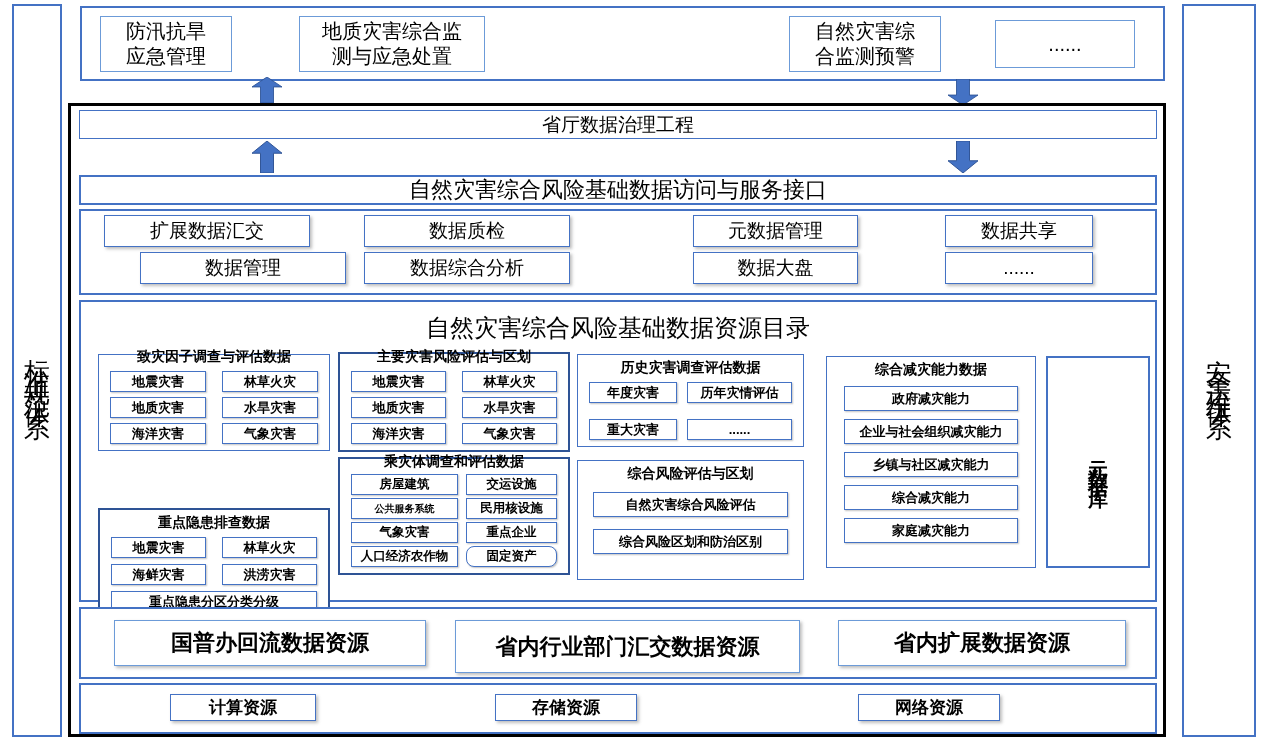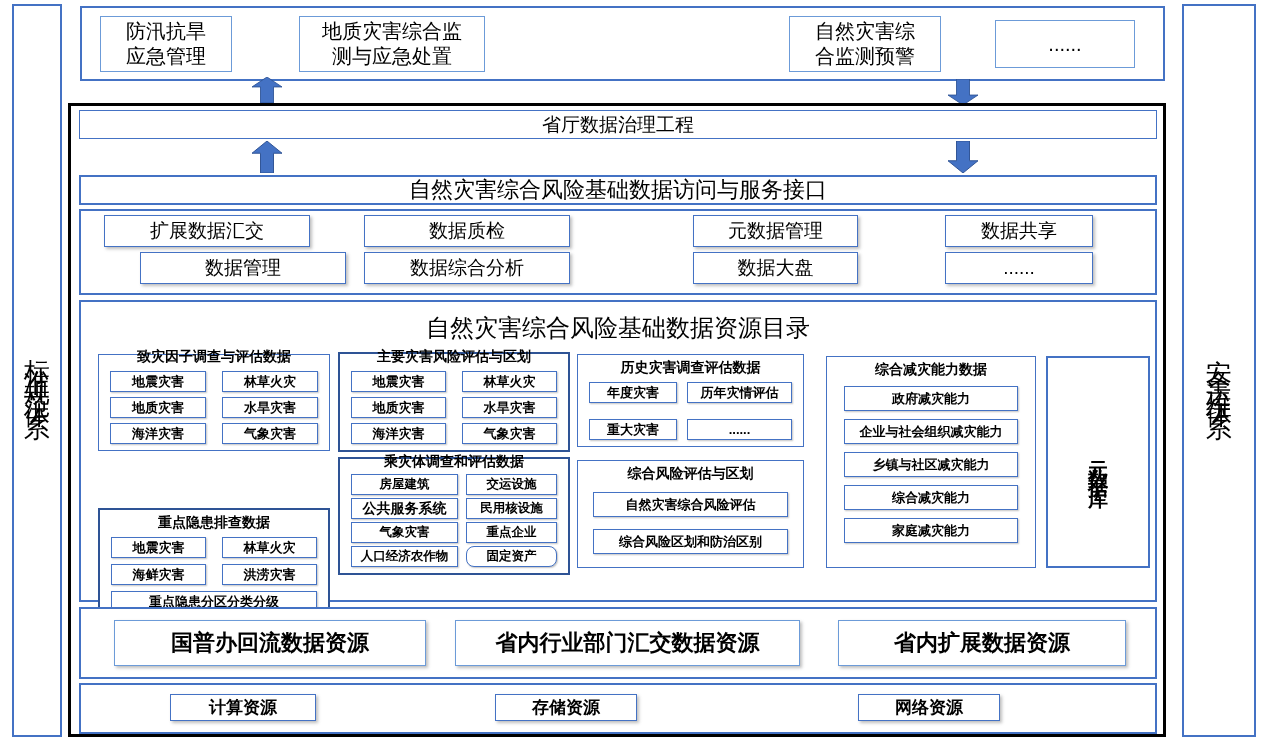--- a/index.html
+++ b/index.html
@@ -160,40 +160,40 @@
       <div class="mini">洪涝灾害</div>
       <div class="mini wide">重点隐患分区分类分级</div>
     </div>
   </div>
 
   <div class="group b-dark" style="left:338px;top:457px;width:232px;height:118px;">
     <div class="g-title" style="margin-bottom:3px;">乘灾体调查和评估数据</div>
     <div class="g-grid" style="grid-template-columns:1.08fr 0.92fr;gap:3px 8px;">
       <div class="mini" style="font-size:12.5px;">房屋建筑</div>
       <div class="mini" style="font-size:12.5px;">交运设施</div>
-      <div class="mini" style="font-size:14px;">公共服务系统</div>
+      <div class="mini" style="font-size:10px;">公共服务系统</div>
       <div class="mini" style="font-size:12.5px;">民用核设施</div>
       <div class="mini" style="font-size:12.5px;">气象灾害</div>
       <div class="mini" style="font-size:12.5px;">重点企业</div>
       <div class="mini" style="font-size:12.5px;">人口经济农作物</div>
       <div class="mini" style="font-size:12.5px;border-radius:8px;">固定资产</div>
     </div>
   </div>
 
-  <div class="group b-thin" style="left:577px;top:460px;width:227px;height:108px;">
+  <div class="group b-thin" style="left:577px;top:460px;width:227px;height:120px;">
     <div class="g-title">综合风险评估与区划</div>
     <div class="g-list" style="gap:12px;padding:4px 4px 0;">
       <div class="mini">自然灾害综合风险评估</div>
       <div class="mini">综合风险区划和防治区别</div>
     </div>
   </div>
 
   <div class="box b-blue" style="left:79px;top:607px;width:1078px;height:72px;"></div>
   <div class="box b-light shadow t-src" style="left:114px;top:620px;width:312px;height:46px;">国普办回流数据资源</div>
-  <div class="box b-light shadow t-src" style="left:455px;top:620px;width:345px;height:46px;">省内行业部门汇交数据资源</div>
+  <div class="box b-light shadow t-src" style="left:455px;top:620px;width:345px;height:53px;">省内行业部门汇交数据资源</div>
   <div class="box b-light shadow t-src" style="left:838px;top:620px;width:288px;height:46px;">省内扩展数据资源</div>
 
   <div class="box b-blue" style="left:79px;top:683px;width:1078px;height:51px;"></div>
   <div class="box b-thin shadow t-infra" style="left:170px;top:694px;width:146px;height:27px;">计算资源</div>
   <div class="box b-thin shadow t-infra" style="left:495px;top:694px;width:142px;height:27px;">存储资源</div>
   <div class="box b-thin shadow t-infra" style="left:858px;top:694px;width:142px;height:27px;">网络资源</div>
 
 </div>
 
 </body></html>

